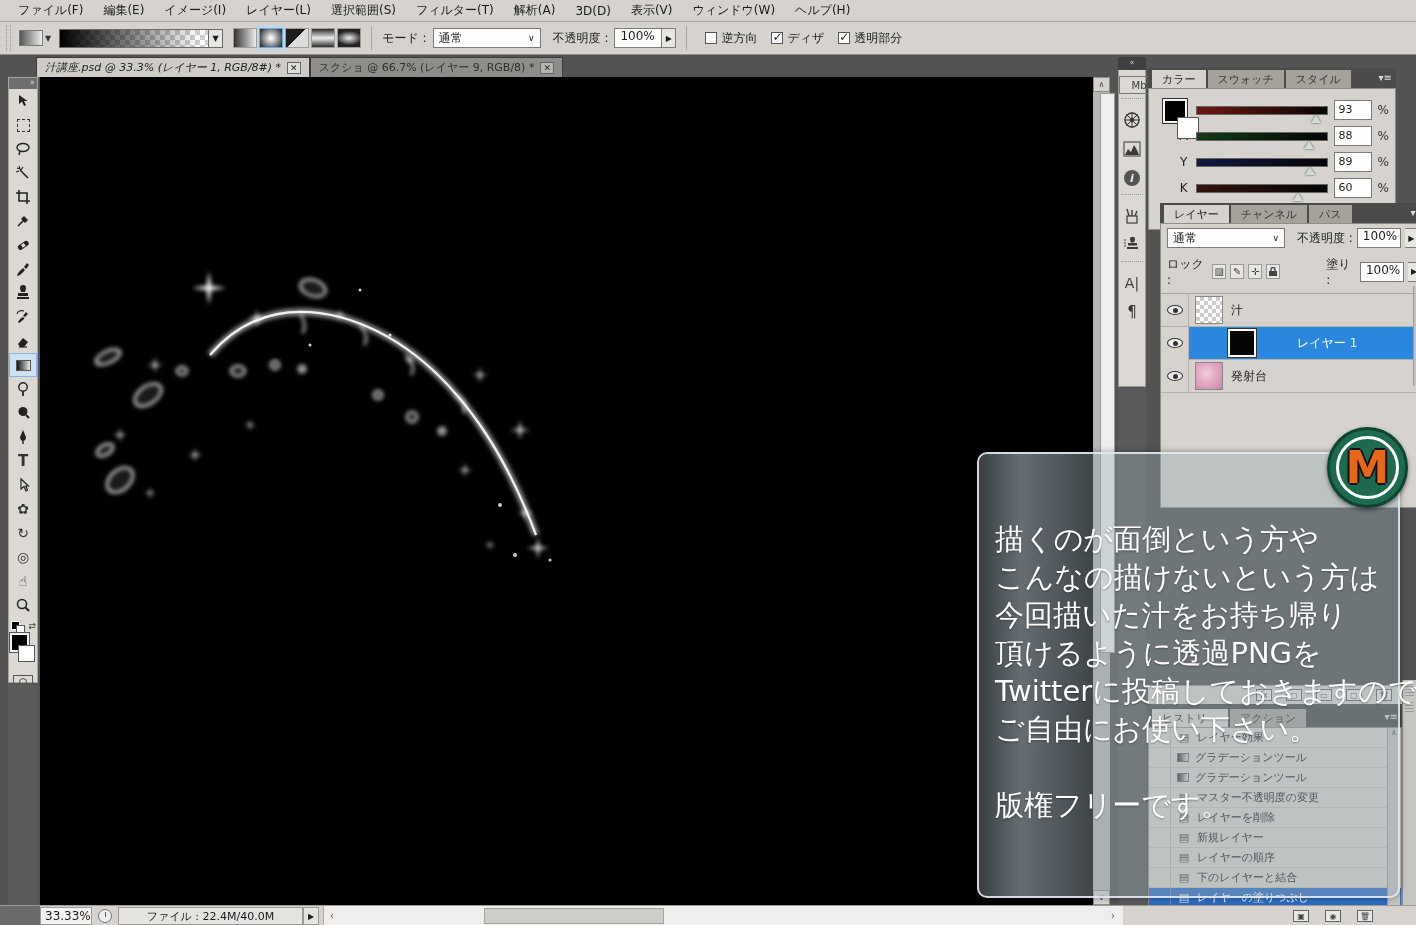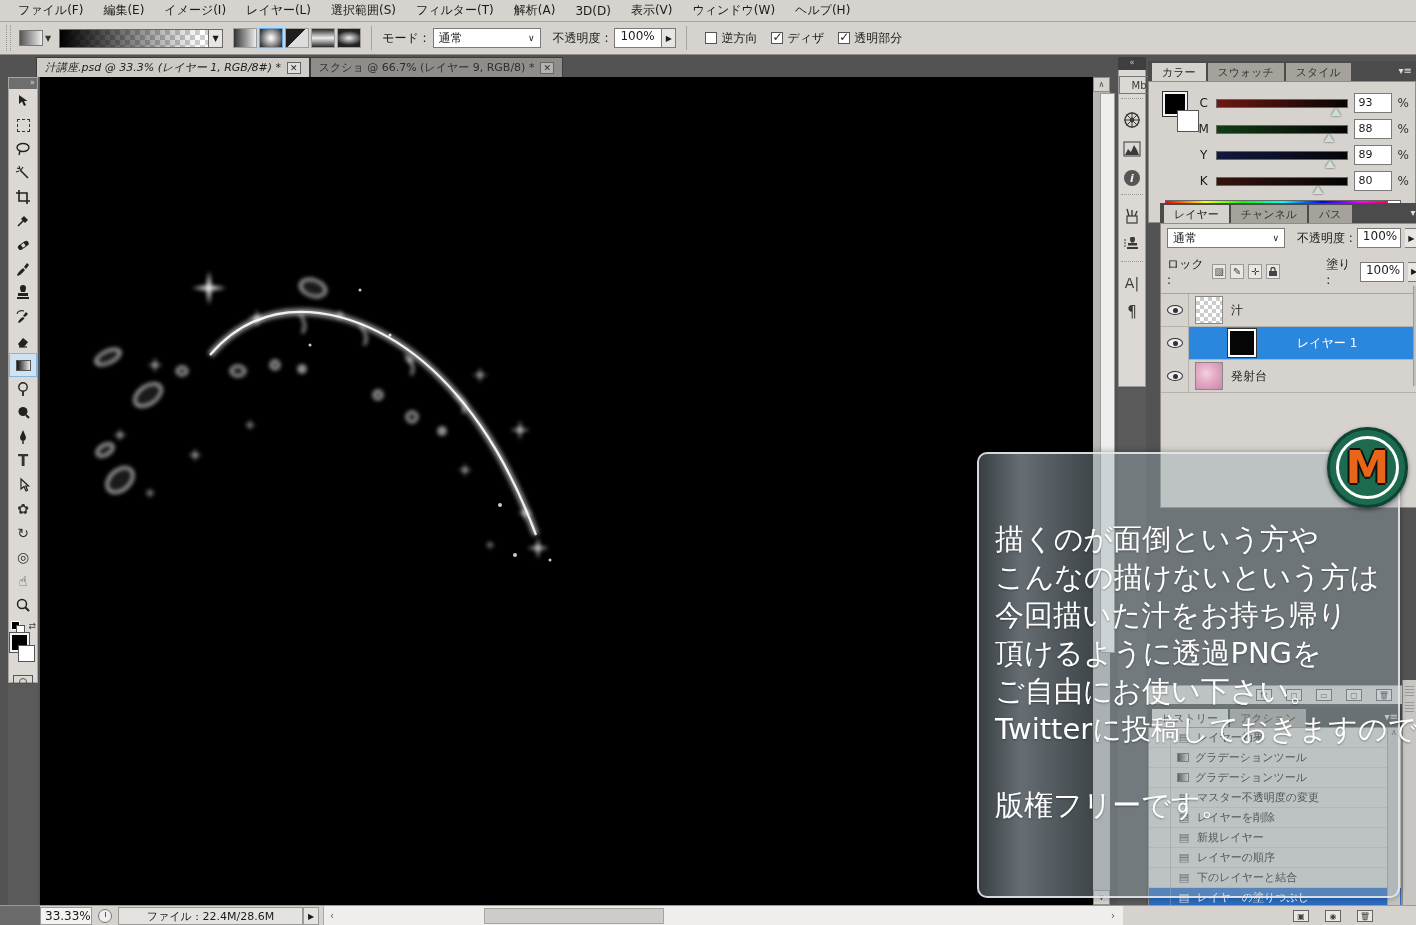--- a/index.html
+++ b/index.html
@@ -470,21 +470,21 @@
         </svg>
     </div>
     <div class="strip-dots"></div>
     <div class="strip-icon" style="font-size:14px;">A|</div>
     <div class="strip-icon" style="font-size:15px;">¶</div>
   </div>
   <div class="strip-shaft"></div>
 
   <div class="panels">
 
-    <div style="position:absolute;left:0;top:4px;width:268px;">
+    <div style="position:absolute;left:0;top:11px;width:248px;">
       <div class="ptab-row">
         <div class="ptab active">カラー</div>
         <div class="ptab inactive">スウォッチ</div>
         <div class="ptab inactive">スタイル</div>
         <span class="ptab-menu">▾≡</span>
       </div>
       <div class="panel-body" style="padding:8px 6px 2px 8px;">
         <div style="display:flex; gap:6px;">
           <div class="color-swatches">
             <span class="c-fg"></span>
@@ -513,21 +513,21 @@
                   <span class="tri" style="left:108px;"></span>
                 </span>
               <span class="val-box">89</span>
               <span class="muted">%</span>
             </div>
             <div class="slider-row">
               <span class="slider-label">K</span>
               <span class="slider-track" style="background:linear-gradient(to right,#34140f,#040404);">
                   <span class="tri" style="left:96px;"></span>
                 </span>
-              <span class="val-box">80</span>
+              <span class="val-box">60</span>
               <span class="muted">%</span>
             </div>
           </div>
         </div>
         <div class="spectrum">
             <span class="bw"></span>
           </div>
       </div>
     </div>
 
@@ -661,42 +661,42 @@
 
   <div class="right-grip">
       <div class="dots"></div>
       <div class="dots"></div>
     </div>
 
   <div class="status-bar">
     <div class="sb-corner"></div>
     <div class="sb-zoom">33.33%</div>
     <div class="sb-clock"></div>
-    <div class="sb-file">ファイル : 22.4M/28.6M</div>
+    <div class="sb-file">ファイル : 22.4M/40.0M</div>
     <div class="sb-flyout">▶</div>
     <div class="hscroll">
       <span class="hs-arrow">‹</span>
       <span class="hs-thumb"></span>
       <span class="hs-arrow hs-right">›</span>
     </div>
     <div class="sb-panel-icons">
       <span class="lb-ico">▣</span>
       <span class="lb-ico">◉</span>
       <span class="lb-ico">🗑</span>
     </div>
   </div>
 
   <div class="overlay">
     <div class="overlay-text">
       <div class="overlay-line">描くのが面倒という方や</div>
       <div class="overlay-line">こんなの描けないという方は</div>
       <div class="overlay-line">今回描いた汁をお持ち帰り</div>
       <div class="overlay-line">頂けるように透過PNGを</div>
+      <div class="overlay-line">Twitterに投稿しておきますので</div>
       <div class="overlay-line">ご自由にお使い下さい。</div>
-      <div class="overlay-line">Twitterに投稿しておきますので</div>
       <div class="overlay-line"></div>
       <div class="overlay-line">版権フリーです。</div>
     </div>
   </div>
 
   <div class="logo">
     <div class="logo-ring">
       <span class="logo-m">M</span>
     </div>
   </div>

